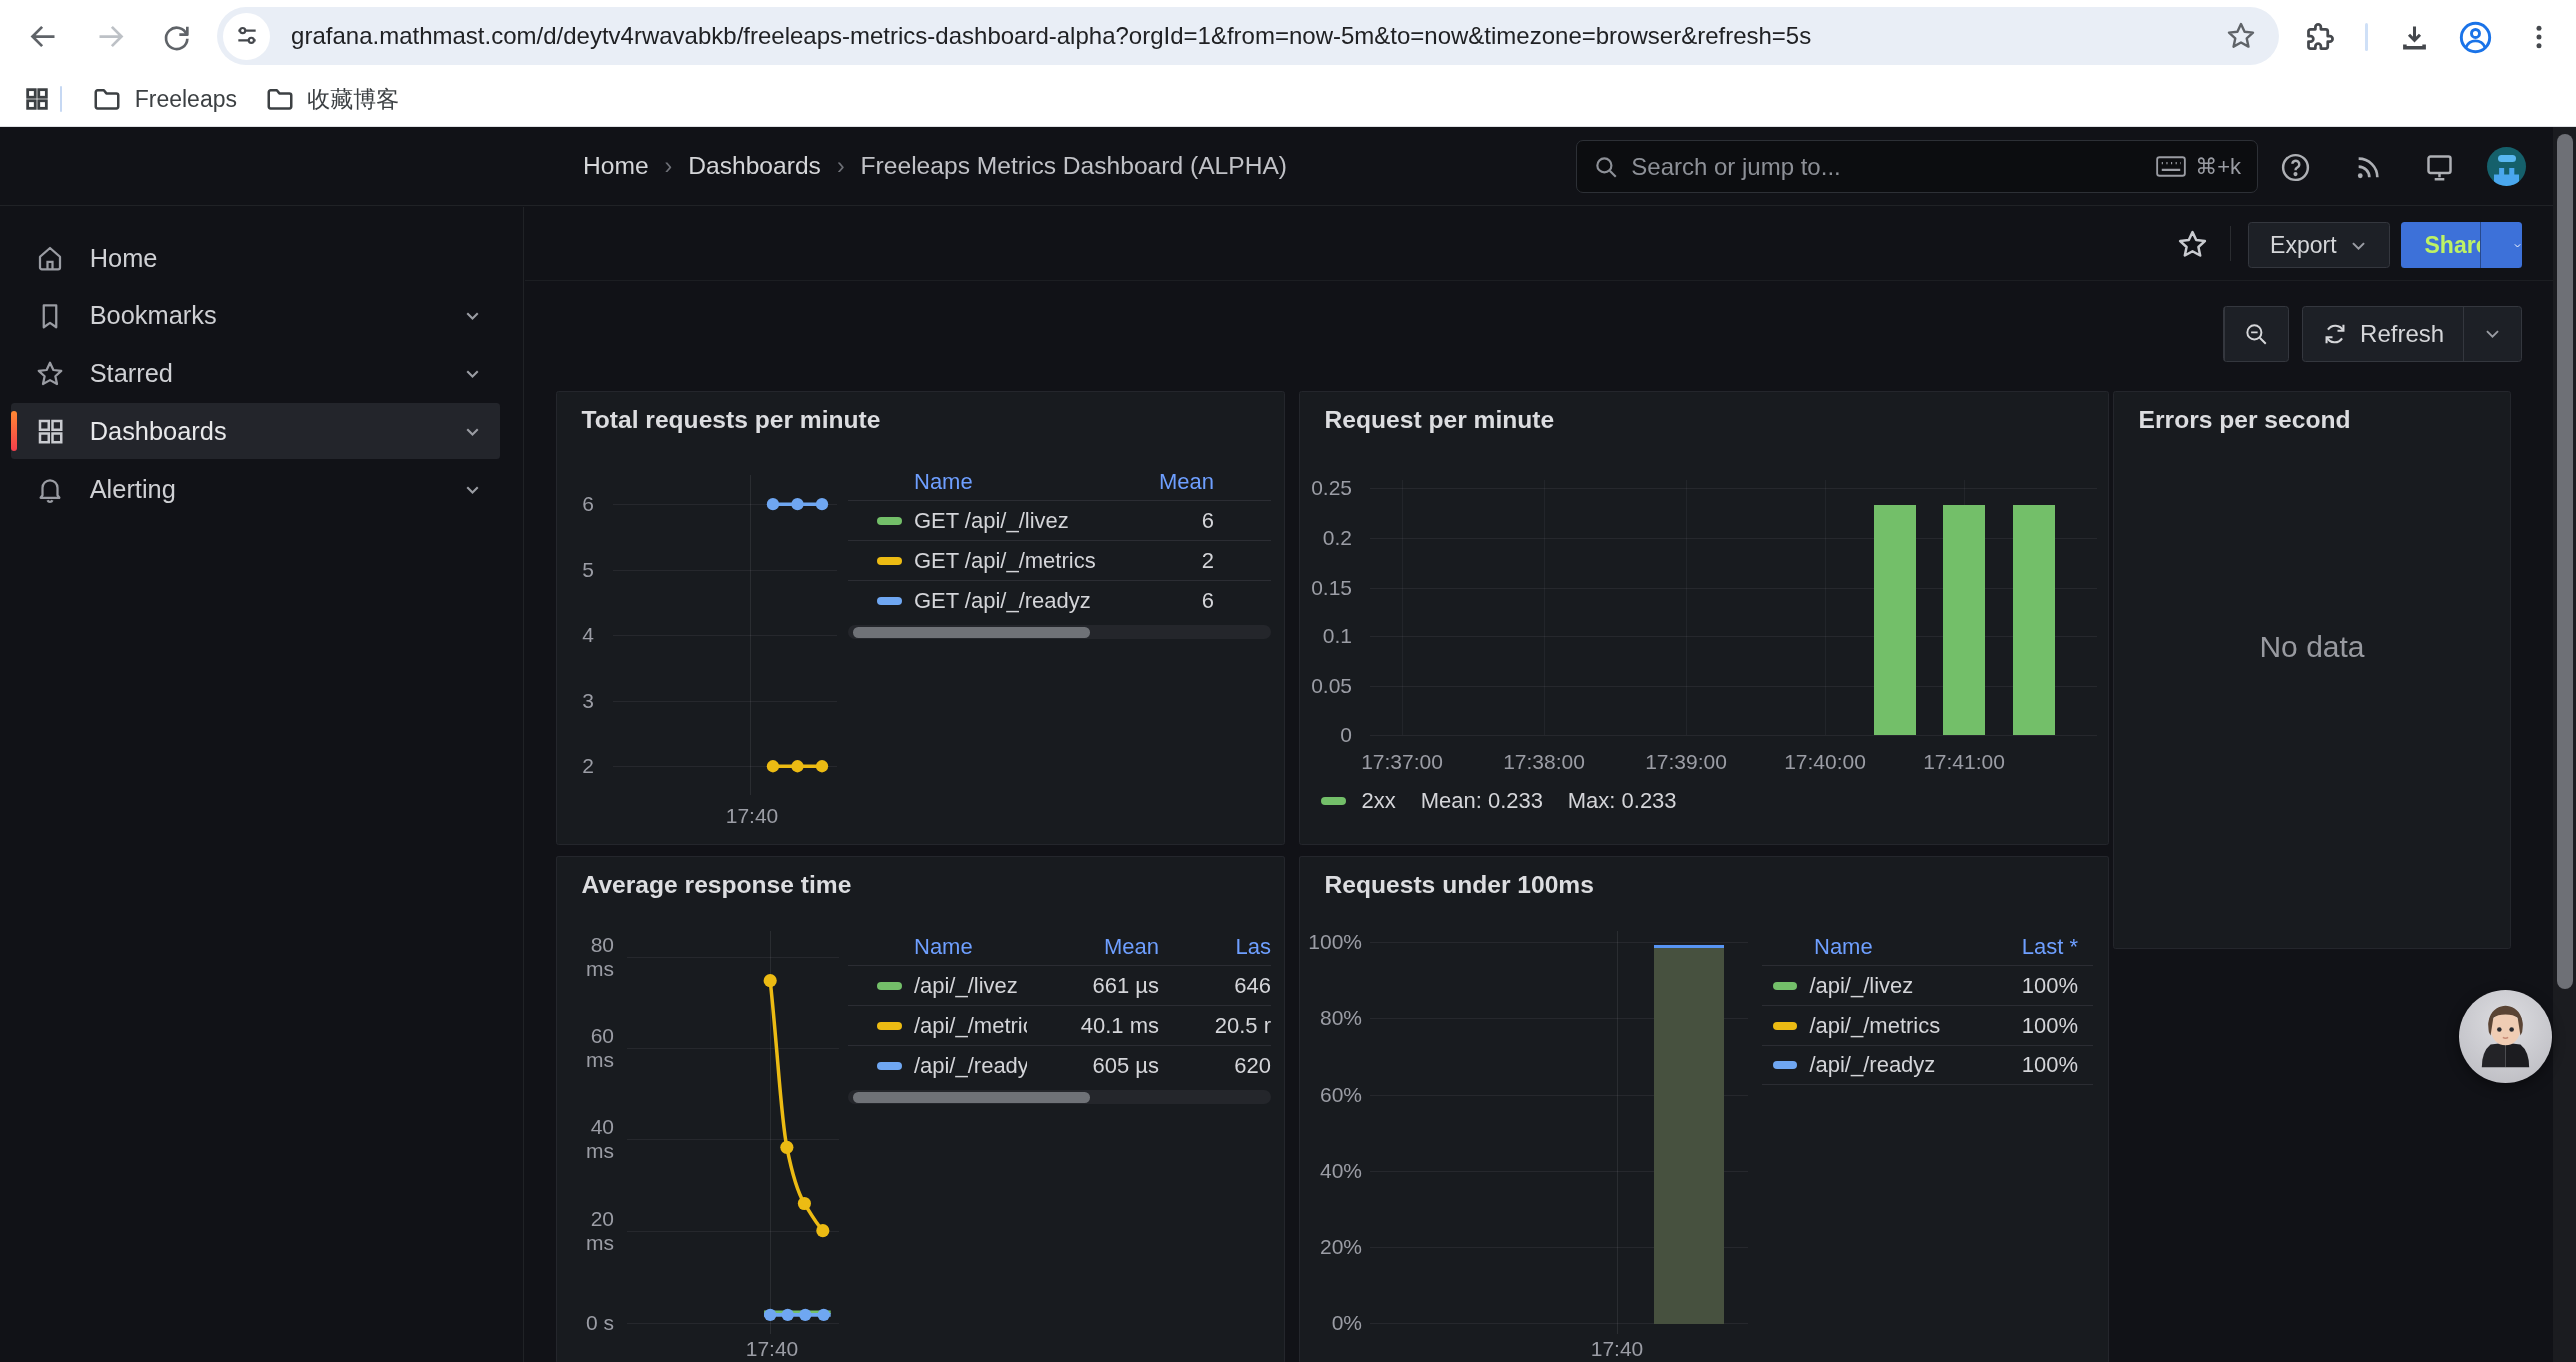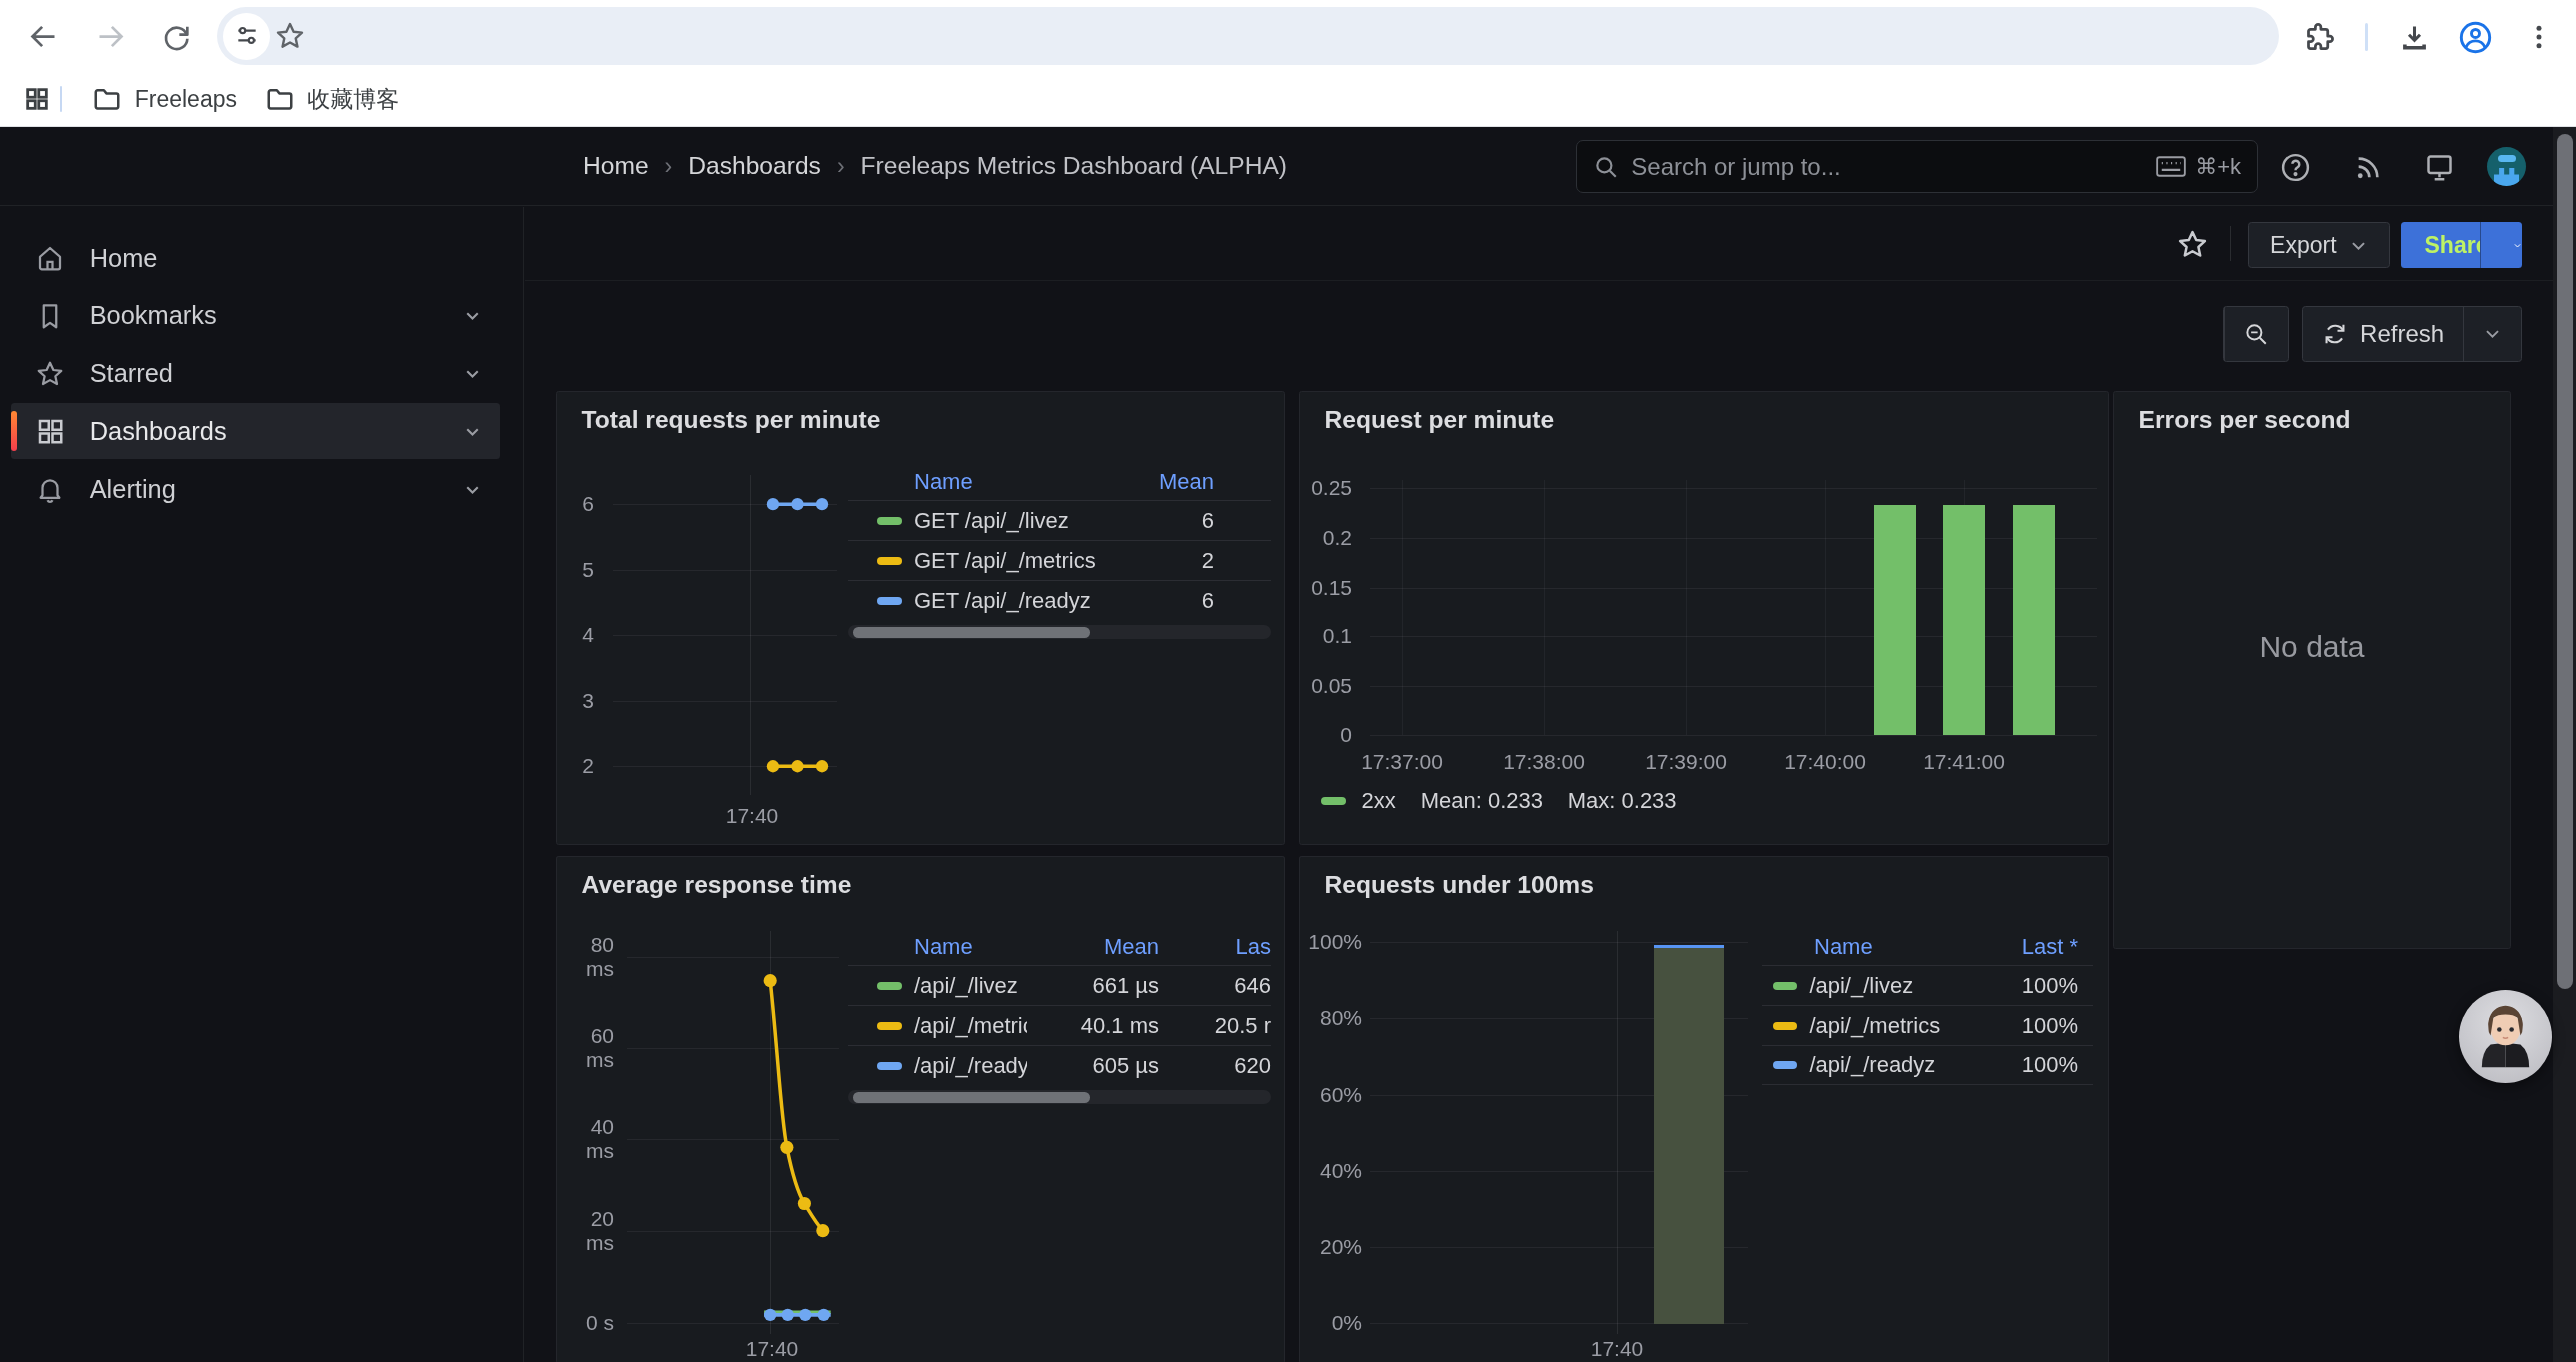--- a/index.html
+++ b/index.html
@@ -111,20 +111,21 @@
 
     <div class="omnibox">
       <div class="tune-circle">
         <svg width="26" height="26" viewBox="0 0 24 24" fill="none" stroke="currentColor" stroke-width="2">
             <circle cx="8" cy="7" r="2.4"></circle>
             <path d="M11 7h9M4 7h1.5"></path>
             <circle cx="16" cy="16" r="2.4"></circle>
             <path d="M4 16h9M19 16h1"></path>
           </svg>
       </div>
+      <div class="url-text">grafana.mathmast.com/d/deytv4rwavabkb/freeleaps-metrics-dashboard-alpha?orgId=1&amp;from=now-5m&amp;to=now&amp;timezone=browser&amp;refresh=5s</div>
       <div class="omni-star">
         <svg width="32" height="32" viewBox="0 0 24 24" fill="none" stroke="currentColor" stroke-width="1.8">
             <path d="M12 3l2.7 5.8 6.3.7-4.7 4.3 1.3 6.2L12 16.9 6.4 20l1.3-6.2L3 9.5l6.3-.7z" stroke-linejoin="round"></path>
           </svg>
       </div>
     </div>
 
     <div class="b-right-icon" style="left:2300px">
       <svg width="33" height="33" viewBox="0 0 24 24" fill="none" stroke="currentColor" stroke-width="2">
           <path d="M9 4.5a2 2 0 1 1 4 0V6h3.5A1.5 1.5 0 0 1 18 7.5V11h1.5a2 2 0 1 1 0 4H18v3.5a1.5 1.5 0 0 1-1.5 1.5H13v-1.5a2 2 0 1 0-4 0V20H5.5A1.5 1.5 0 0 1 4 18.5V15h1.5a2 2 0 1 0 0-4H4V7.5A1.5 1.5 0 0 1 5.5 6H9z" stroke-linejoin="round"></path>

